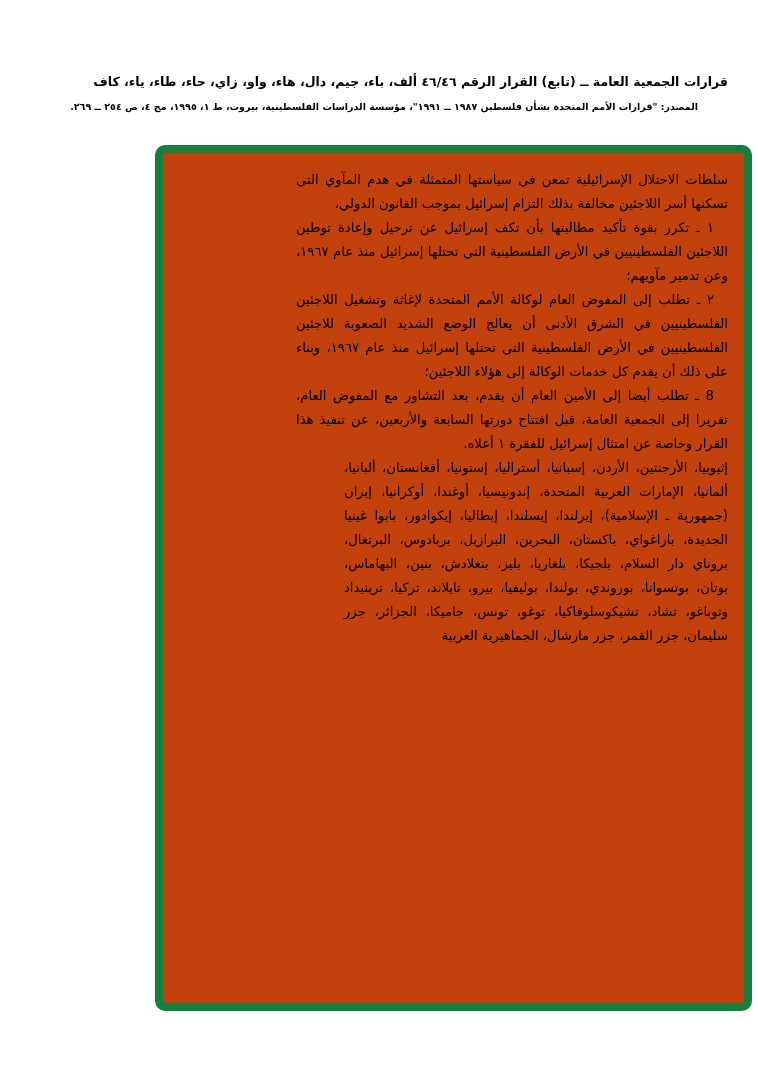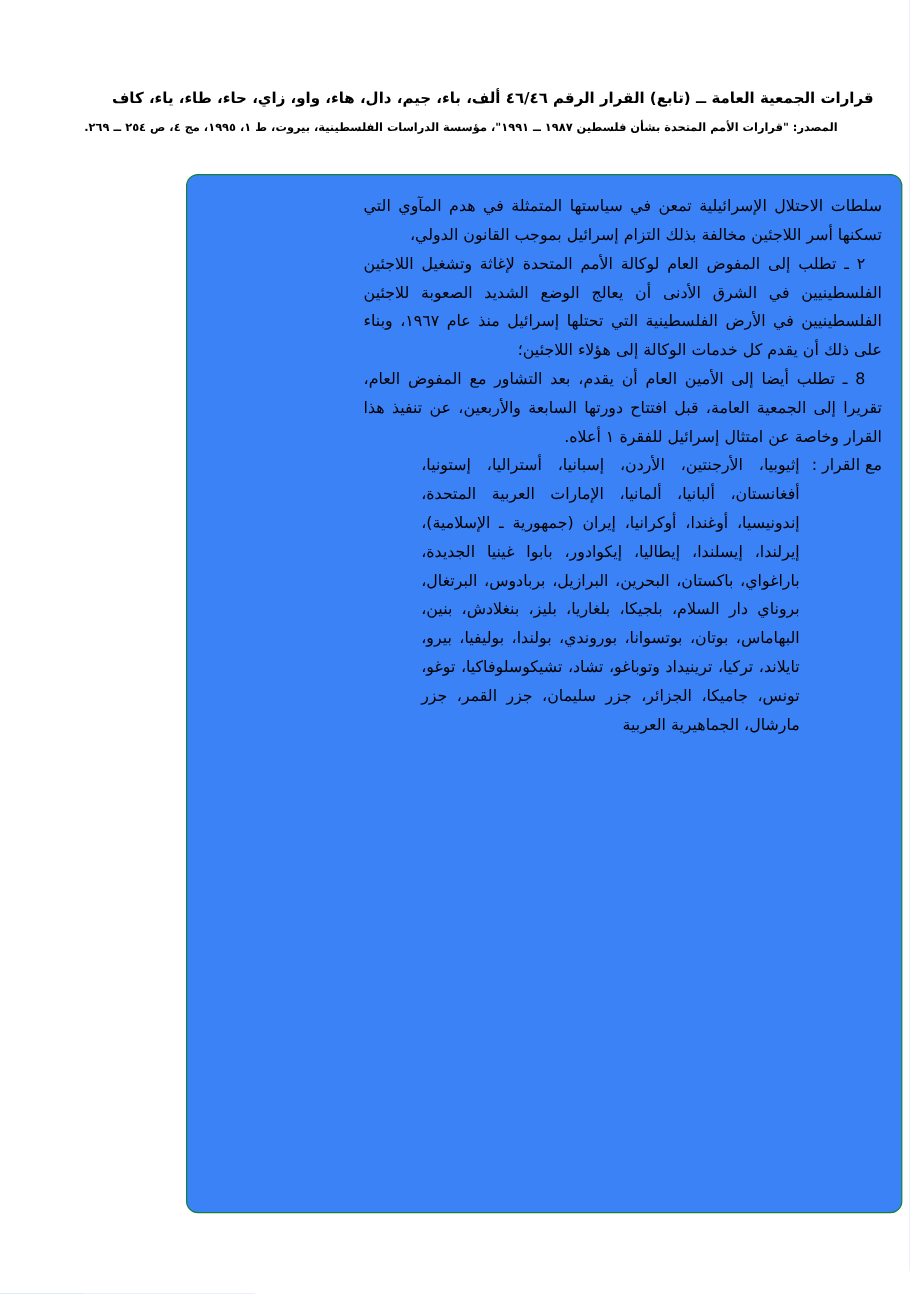--- a/index.html
+++ b/index.html
@@ -41,25 +41,25 @@
     font-size: 9.5px;
     white-space: nowrap;
   }
   .green-box {
     position: absolute;
     left: 85px;
     top: 145px;
     width: 597px;
     height: 866px;
     box-sizing: border-box;
-    border: 1px solid #15803d;
+    border: 8px solid #15803d;
     border-radius: 10px;
     padding: 15px 16px 0 10px;
     overflow: hidden;
-    background: #3b82f6;
+    background: #c2410c;
   }
   .para {
     margin: 0;
     width: 432px;
     font-size: 13.2px;
     line-height: 24px;
     text-align: justify;
     text-align-last: right;
   }
   .para.indent { text-indent: 14px; }
@@ -104,28 +104,28 @@
 <div class="page">
 
   <div class="header-title">قرارات الجمعية العامة ــ (تابع) القرار الرقم ٤٦/٤٦ ألف، باء، جيم، دال، هاء، واو، زاي، حاء، طاء، ياء، كاف</div>
 
   <div class="source-line">المصدر: "قرارات الأمم المتحدة بشأن فلسطين ١٩٨٧ ــ ١٩٩١"، مؤسسة الدراسات الفلسطينية، بيروت، ط ١، ١٩٩٥، مج ٤، ص ٢٥٤ ــ ٢٦٩.</div>
 
   <div class="green-box">
 
     <p class="para">سلطات الاحتلال الإسرائيلية تمعن في سياستها المتمثلة في هدم المآوي التي تسكنها أسر اللاجئين مخالفة بذلك التزام إسرائيل بموجب القانون الدولي،</p>
 
+    <p class="para indent">١ ـ تكرر بقوة تأكيد مطالبتها بأن تكف إسرائيل عن ترحيل وإعادة توطين اللاجئين الفلسطينيين في الأرض الفلسطينية التي تحتلها إسرائيل منذ عام ١٩٦٧، وعن تدمير مآويهم؛</p>
 
     <p class="para indent">٢ ـ تطلب إلى المفوض العام لوكالة الأمم المتحدة لإغاثة وتشغيل اللاجئين الفلسطينيين في الشرق الأدنى أن يعالج الوضع الشديد الصعوبة للاجئين الفلسطينيين في الأرض الفلسطينية التي تحتلها إسرائيل منذ عام ١٩٦٧، وبناء على ذلك أن يقدم كل خدمات الوكالة إلى هؤلاء اللاجئين؛</p>
 
 
     <p class="para indent">8 ـ تطلب أيضا إلى الأمين العام أن يقدم، بعد التشاور مع المفوض العام، تقريرا إلى الجمعية العامة، قبل افتتاح دورتها السابعة والأربعين، عن تنفيذ هذا القرار وخاصة عن امتثال إسرائيل للفقرة ١ أعلاه.</p>
 
 
     <div class="with-row">
-      <span class="with-label">مع القرار :</span>
       <span class="with-countries">إثيوبيا، الأرجنتين، الأردن، إسبانيا، أستراليا، إستونيا، أفغانستان، ألبانيا، ألمانيا، الإمارات العربية المتحدة، إندونيسيا، أوغندا، أوكرانيا، إيران (جمهورية ـ الإسلامية)، إيرلندا، إيسلندا، إيطاليا، إيكوادور، بابوا غينيا الجديدة، باراغواي، باكستان، البحرين، البرازيل، بربادوس، البرتغال، بروناي دار السلام، بلجيكا، بلغاريا، بليز، بنغلادش، بنين، البهاماس، بوتان، بوتسوانا، بوروندي، بولندا، بوليفيا، بيرو، تايلاند، تركيا، ترينيداد وتوباغو، تشاد، تشيكوسلوفاكيا، توغو، تونس، جاميكا، الجزائر، جزر سليمان، جزر القمر، جزر مارشال، الجماهيرية العربية</span>
     </div>
 
   </div>
 
 
 </div>
 
 </body></html>

